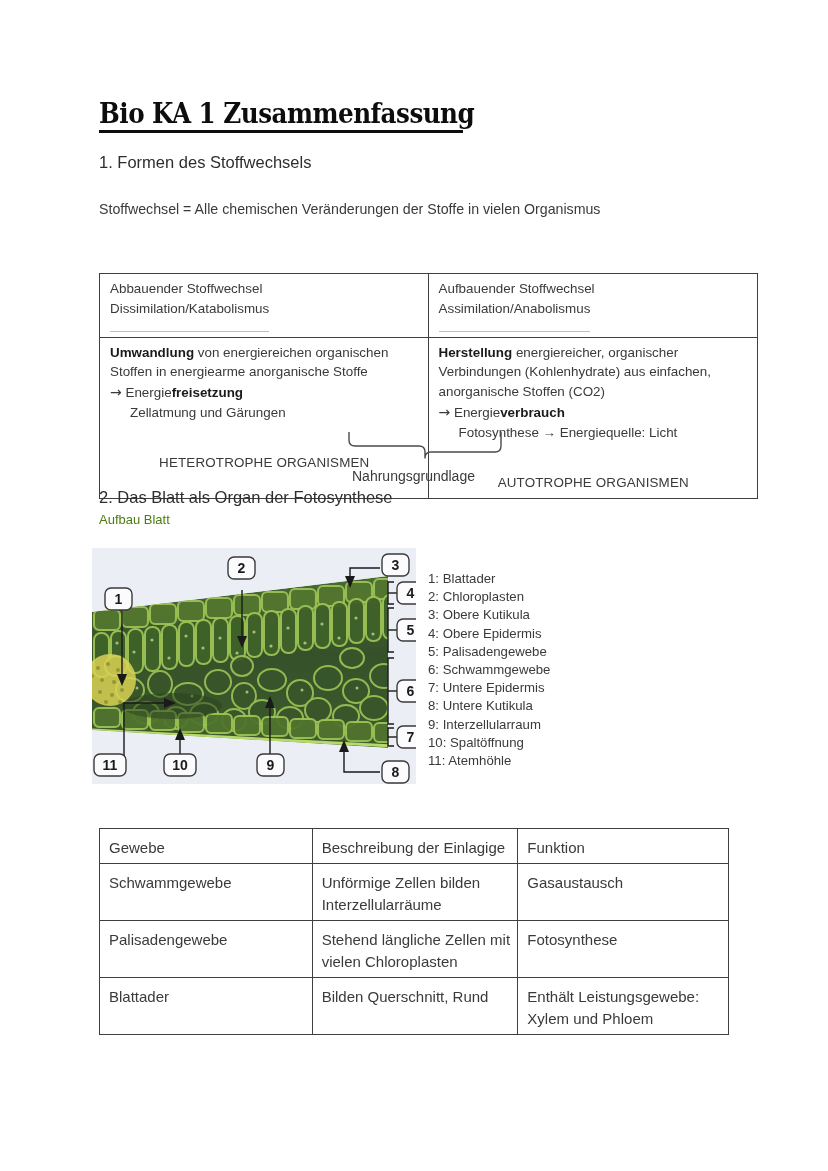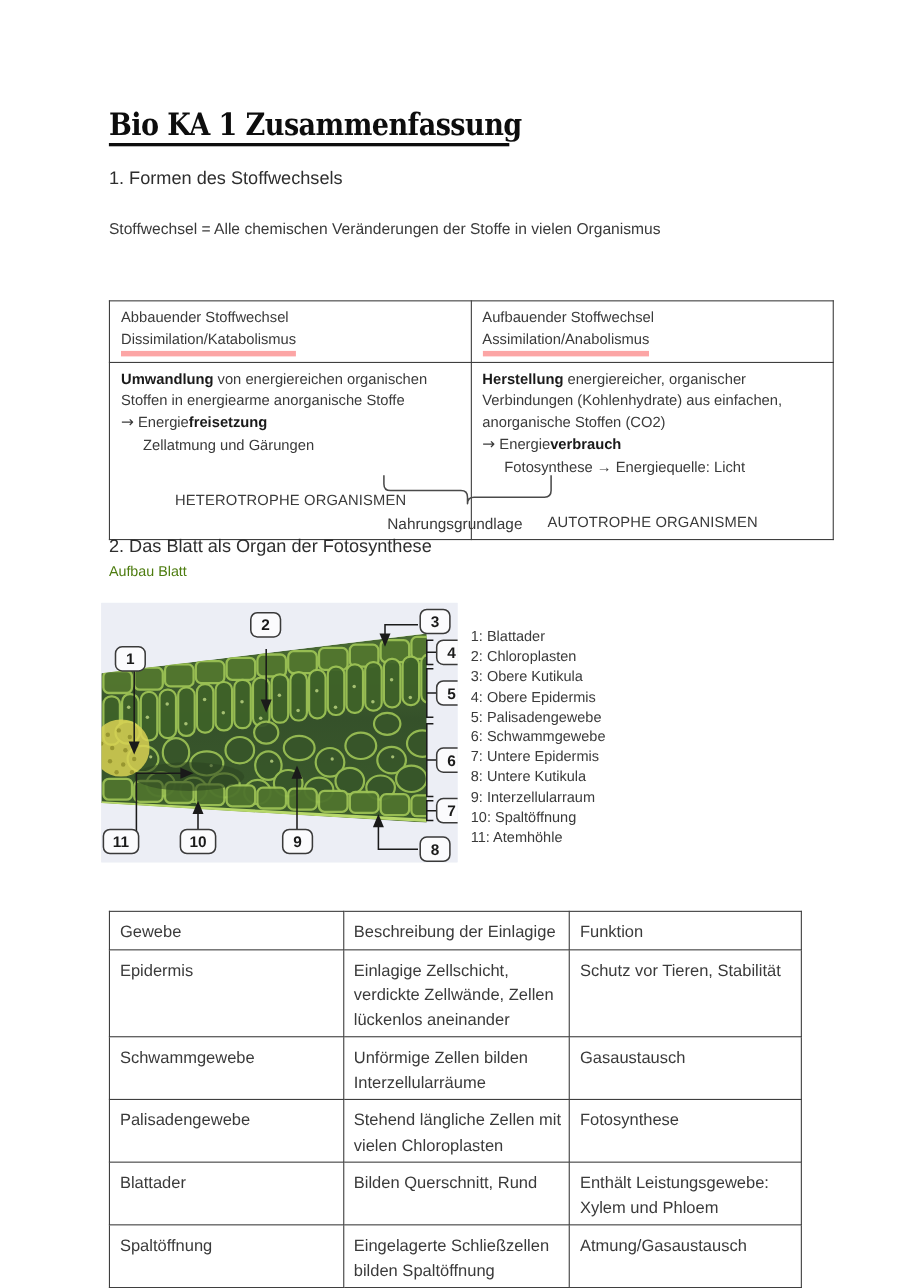--- a/index.html
+++ b/index.html
@@ -62,21 +62,21 @@
     color:#3a3a3a;
     line-height:1.48;
     padding:4px 8px 4px 9px;
   }
 
   #table-metabolism{ left:99px; top:241px; width:659px; }
   #table-metabolism td{ padding:5px 9px 5px 10px; }
   #table-metabolism .c-left{ width:329px; }
   #table-metabolism .c-right{ width:330px; }
   .head-line1{ display:block; }
-  .head-line2{ display:inline-block; border-bottom:5px solid #fca5a5; padding-bottom:0px; }
+  .head-line2{ display:inline-block; border-bottom:1px solid #fca5a5; padding-bottom:12px; }
   .bd{ font-weight:bold; color:#1a1a1a; }
   .arrow{ font-family:"DejaVu Sans", sans-serif; font-size:14px; }
   .ind1{ display:block; }
   .ind2{ display:block; padding-left:20px; }
   .organisms{ display:block; text-align:center; margin-top:30px; letter-spacing:0.15px; }
 
   #table-tissue{ left:99px; top:796px; width:630px; }
   #table-tissue td{ padding:8px 7px 3px 9px; font-size:15px; line-height:1.5; }
   #table-tissue .col-a{ width:213px; }
   #table-tissue .col-b{ width:206px; }
@@ -411,40 +411,30 @@
   </div>
 
   <table id="table-tissue">
     <tbody>
         <tr>
       <td class="col-a">Gewebe</td>
       <td class="col-b">Beschreibung der Einlagige</td>
       <td class="col-c">Funktion</td>
     </tr>
     <tr>
-      <td class="col-a">Epidermis</td>
-      <td class="col-b">Einlagige Zellschicht, verdickte Zellwände, Zellen lückenlos aneinander</td>
-      <td class="col-c">Schutz vor Tieren, Stabilität</td>
-    </tr>
-    <tr>
       <td class="col-a">Schwammgewebe</td>
       <td class="col-b">Unförmige Zellen bilden Interzellularräume</td>
       <td class="col-c">Gasaustausch</td>
     </tr>
     <tr>
       <td class="col-a">Palisadengewebe</td>
       <td class="col-b">Stehend längliche Zellen mit vielen Chloroplasten</td>
       <td class="col-c">Fotosynthese</td>
     </tr>
     <tr>
       <td class="col-a">Blattader</td>
       <td class="col-b">Bilden Querschnitt, Rund</td>
       <td class="col-c">Enthält Leistungsgewebe: Xylem und Phloem</td>
     </tr>
-    <tr>
-      <td class="col-a">Spaltöffnung</td>
-      <td class="col-b">Eingelagerte Schließzellen bilden Spaltöffnung</td>
-      <td class="col-c">Atmung/Gasaustausch</td>
-    </tr>
   </tbody>
     </table>
 
 </div>
 
 </body></html>

